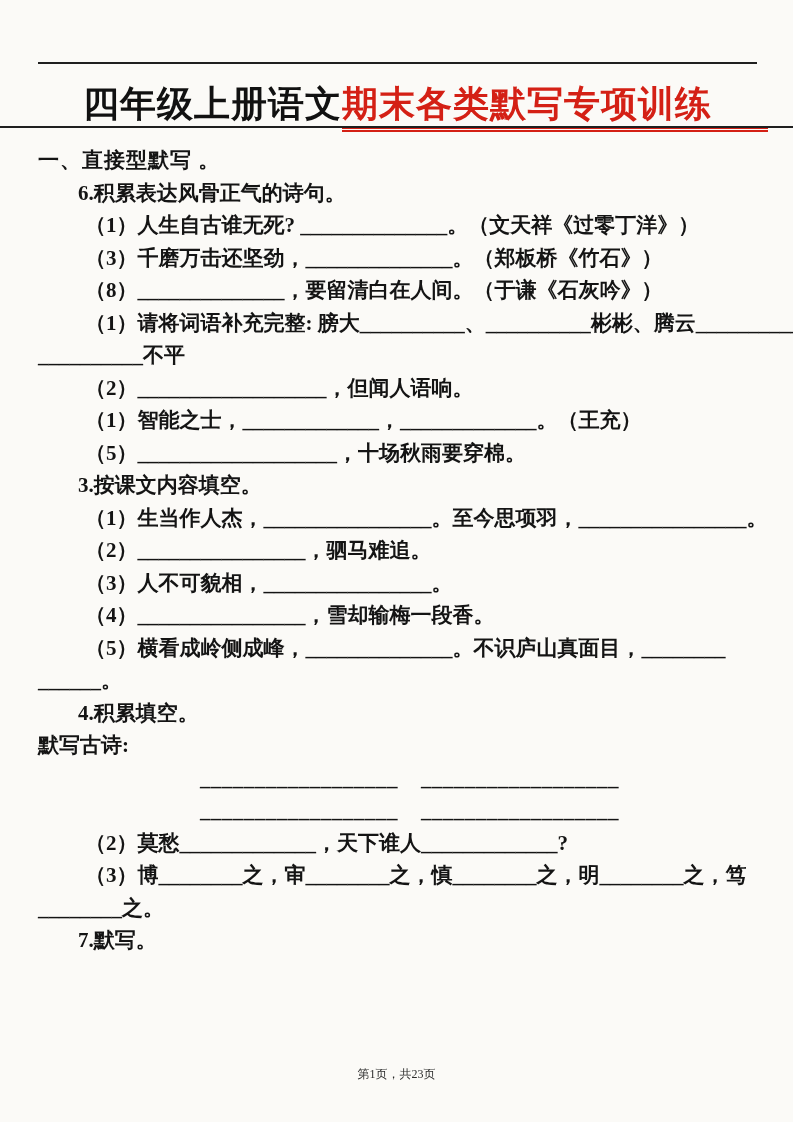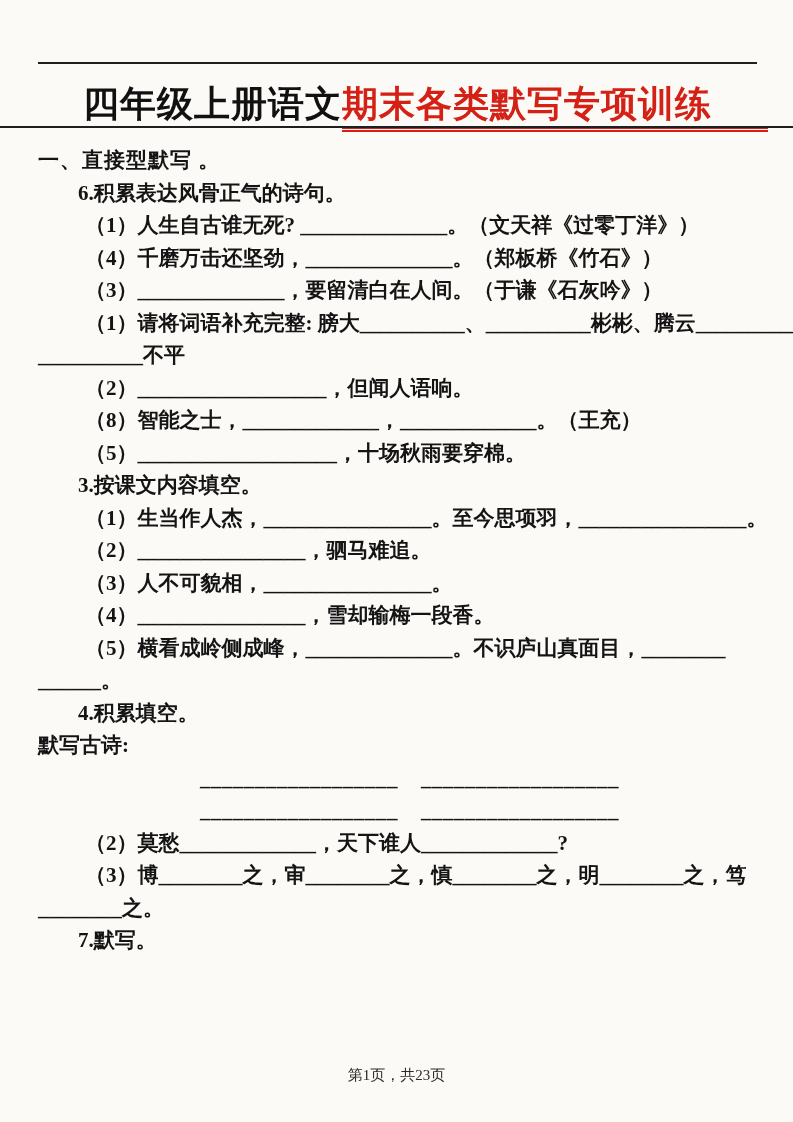--- a/index.html
+++ b/index.html
@@ -61,46 +61,46 @@
   .ind-flush  { padding-left: 0; }
   .ind-num    { padding-left: 40px; }
   .ind-item   { padding-left: 47px; }
   .ind-center { padding-left: 162px; letter-spacing: 0.5px; }
   .section-head { letter-spacing: 1px; }
   .doc-footer {
     position: absolute;
     top: 1066px; left: 0;
     width: 100%;
     text-align: center;
-    font-size: 15px;
+    font-size: 12px;
     font-weight: normal;
     color: #2a2a2a;
   }
 </style>
 </head>
 <body>
 
 <div class="page">
 
   <div class="rule rule-top"></div>
 
   <h1 class="doc-title"><span class="title-black">四年级上册语文</span><span class="title-red">期末各类默写专项训练</span></h1>
 
   <div class="rule rule-full"></div>
 
   <div class="doc-body">
     <p class="ind-flush section-head">一、直接型默写 。</p>
     <p class="ind-num">6.积累表达风骨正气的诗句。</p>
     <p class="ind-item">（1）人生自古谁无死? ______________。（文天祥《过零丁洋》）</p>
-    <p class="ind-item">（4）千磨万击还坚劲，______________。（郑板桥《竹石》）</p>
-    <p class="ind-item">（3）______________，要留清白在人间。（于谦《石灰吟》）</p>
+    <p class="ind-item">（3）千磨万击还坚劲，______________。（郑板桥《竹石》）</p>
+    <p class="ind-item">（8）______________，要留清白在人间。（于谦《石灰吟》）</p>
     <p class="ind-item">（1）请将词语补充完整: 膀大__________、__________彬彬、腾云__________、</p>
     <p class="ind-flush">__________不平</p>
     <p class="ind-item">（2）__________________，但闻人语响。</p>
-    <p class="ind-item">（8）智能之士，_____________，_____________。（王充）</p>
+    <p class="ind-item">（1）智能之士，_____________，_____________。（王充）</p>
     <p class="ind-item">（5）___________________，十场秋雨要穿棉。</p>
     <p class="ind-num">3.按课文内容填空。</p>
     <p class="ind-item">（1）生当作人杰，________________。至今思项羽，________________。</p>
     <p class="ind-item">（2）________________，驷马难追。</p>
     <p class="ind-item">（3）人不可貌相，________________。</p>
     <p class="ind-item">（4）________________，雪却输梅一段香。</p>
     <p class="ind-item">（5）横看成岭侧成峰，______________。不识庐山真面目，________</p>
     <p class="ind-flush">______。</p>
     <p class="ind-num">4.积累填空。</p>
     <p class="ind-flush">默写古诗:</p>

